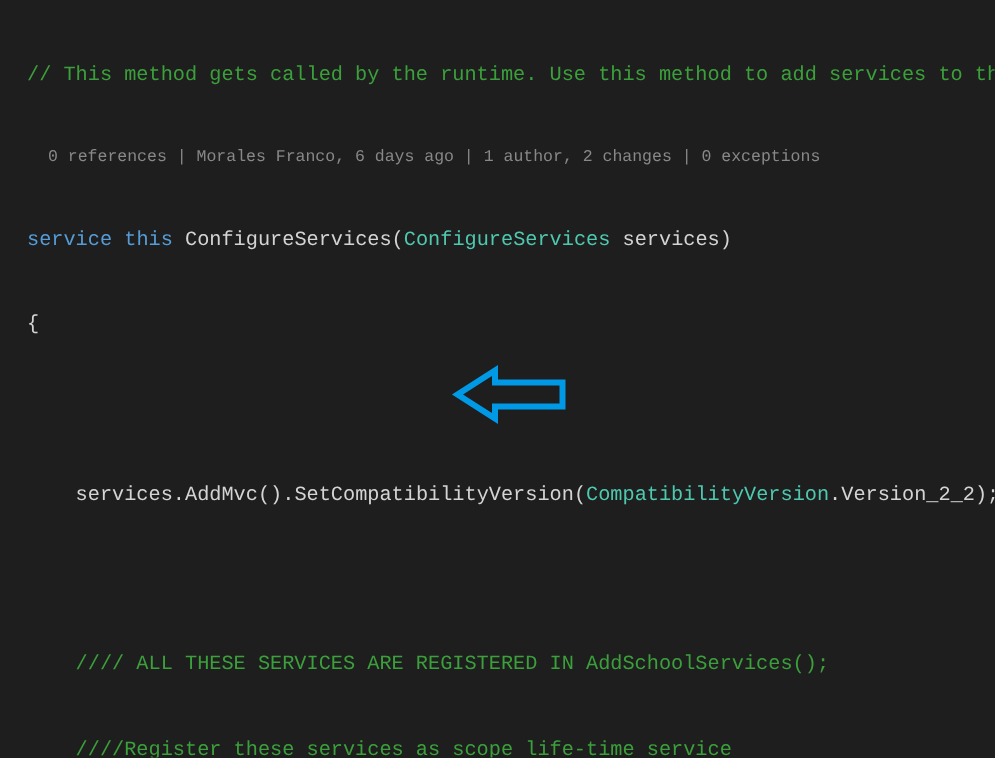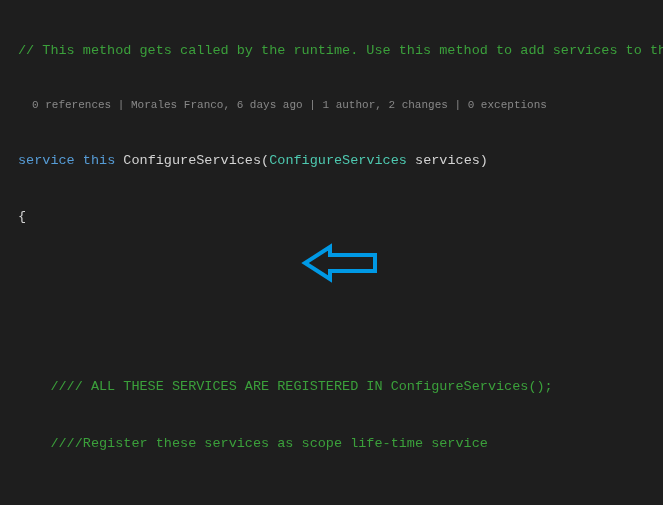--- a/index.html
+++ b/index.html
@@ -43,22 +43,23 @@
 </style>
 </head>
 <body>
 
 <div class="code-area">
   <div class="line"><span class="comment">// This method gets called by the runtime. Use this method to add services to the</span></div>
   <div class="codelens"><span>0 references | Morales Franco, 6 days ago | 1 author, 2 changes | 0 exceptions</span></div>
   <div class="line"><span class="keyword">service</span> <span class="keyword">this</span> <span class="method">ConfigureServices</span><span class="punct">(</span><span class="type">ConfigureServices</span> <span class="param">services</span><span class="punct">)</span></div>
   <div class="line"><span class="punct">{</span></div>
   <div class="line">&nbsp;</div>
+  <div class="line">    <span>services</span><span>.</span><span>AddMvc</span><span>()</span><span>.</span><span>SetCompatibilityVersion</span><span>(</span><span class="type">CompatibilityVersion</span><span>.</span><span>Version_2_2</span><span>);</span></div>
   <div class="line">&nbsp;</div>
-  <div class="line">    <span class="comment">//// ALL THESE SERVICES ARE REGISTERED IN ConfigureServices();</span></div>
+  <div class="line">    <span class="comment">//// ALL THESE SERVICES ARE REGISTERED IN AddSchoolServices();</span></div>
   <div class="line">    <span class="comment">////Register these services as scope life-time service</span></div>
   
   
   
   
   
   
   
   
   

